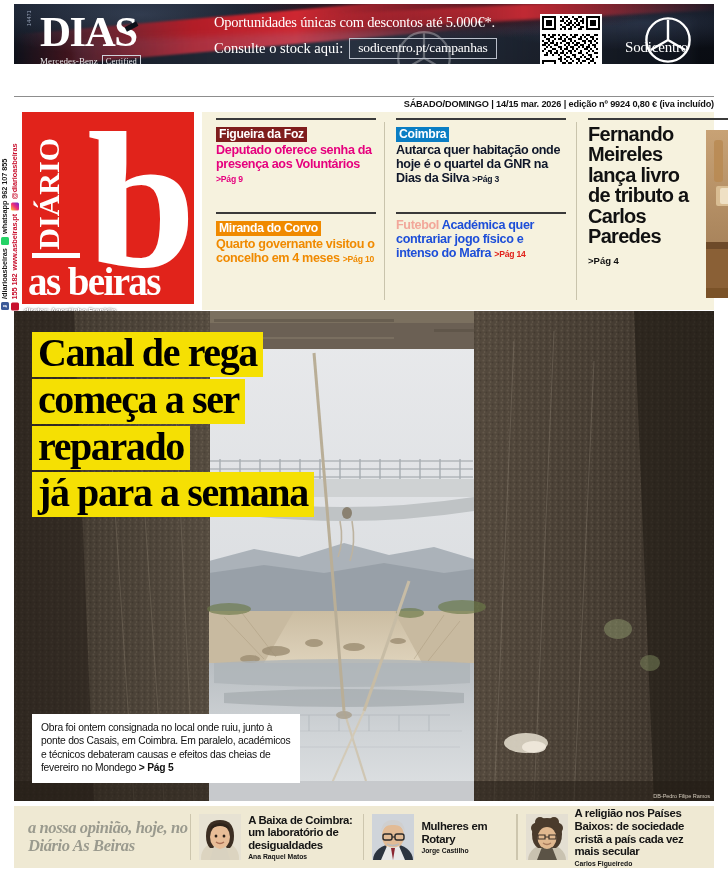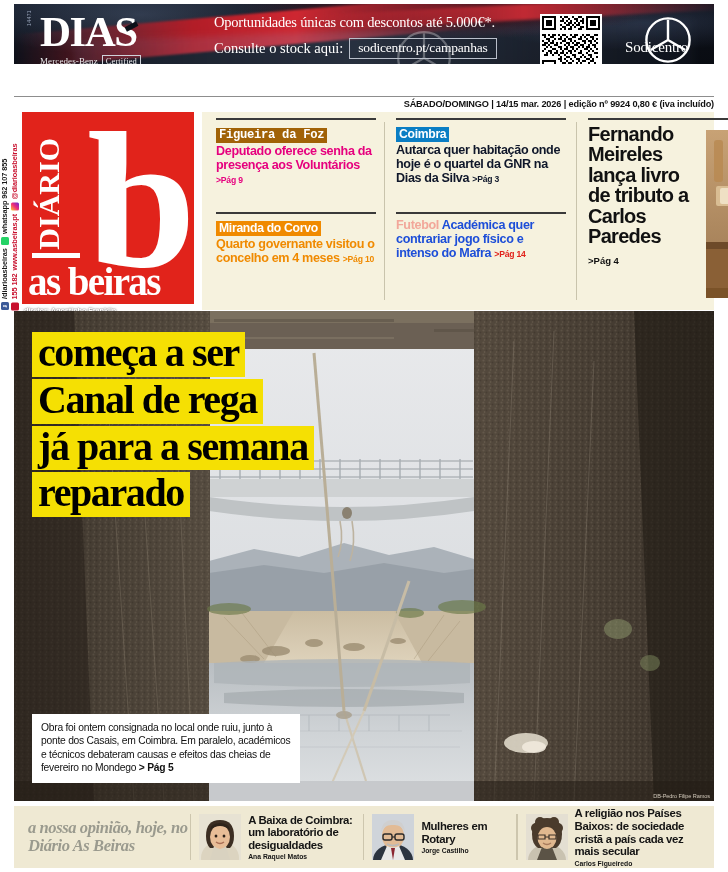--- a/index.html
+++ b/index.html
@@ -155,21 +155,21 @@
     display:inline-block; padding:0px 3px 1px; color:#fff;
     font-size:12.2px; font-weight:700; letter-spacing:-.3px;
   }
   .t-text{
     font-size:12.6px; font-weight:700; line-height:1.12; letter-spacing:-.35px;
     margin-top:1px;
   }
   .pag{ font-size:8.6px; font-weight:700; letter-spacing:-.2px; }
 
   .t1 { left:14px;  top:12px;  width:160px; }
-  .t1 .kicker{ background:#a16207;font-family:Liberation Mono, monospace; }
+  .t1 .kicker{ background:#7f1d1d; }
   .t1 .t-text{ color:#e6007e; }
   .t2 { left:194px; top:12px;  width:170px; }
   .t2 .kicker{ background:#0a7ec4; }
   .t2 .t-text{ color:#0f172a; }
   .t3 { left:14px;  top:106px; width:160px; }
   .t3 .kicker{ background:#f08a00; }
   .t3 .t-text{ color:#f08a00; }
   .t4 { left:194px; top:106px; width:170px; }
   .t4-head{ font-size:12.6px; font-weight:700; letter-spacing:-.35px; line-height:1.12;}
   .t4-head .kick2{ color:#f2a79a; }
@@ -754,24 +754,24 @@
       <path d="M326 210 Q330 230 324 246" stroke="#bdb3a0" stroke-width="1.6" fill="none"></path>
       <path d="M338 210 Q342 232 336 250" stroke="#bdb3a0" stroke-width="1.6" fill="none"></path>
       <ellipse cx="330" cy="404" rx="8" ry="4" fill="#a79d8b" opacity=".8"></ellipse>
 
       <rect x="0" y="470" width="700" height="20" fill="#241d16" opacity=".55"></rect>
       <rect x="195" y="470" width="265" height="20" fill="#cfd3d6" opacity=".9"></rect>
     </svg>
 
     
     <div class="headline">
+      <div><span class="hl-line">Canal de rega</span></div>
       <div><span class="hl-line">começa a ser</span></div>
-      <div><span class="hl-line">Canal de rega</span></div>
+      <div><span class="hl-line">reparado</span></div>
       <div><span class="hl-line">já para a semana</span></div>
-      <div><span class="hl-line">reparado</span></div>
     </div>
 
     
     <div class="caption">
       <span>Obra foi ontem consignada no local onde ruiu, junto à ponte dos Casais, em Coimbra. Em paralelo, académicos e técnicos debateram causas e efeitos das cheias de fevereiro no Mondego</span>
       <span class="pg">&gt; Pág 5</span>
     </div>
 
     <div class="hero-credit">DB-Pedro Filipe Ramos</div>
   </div>

